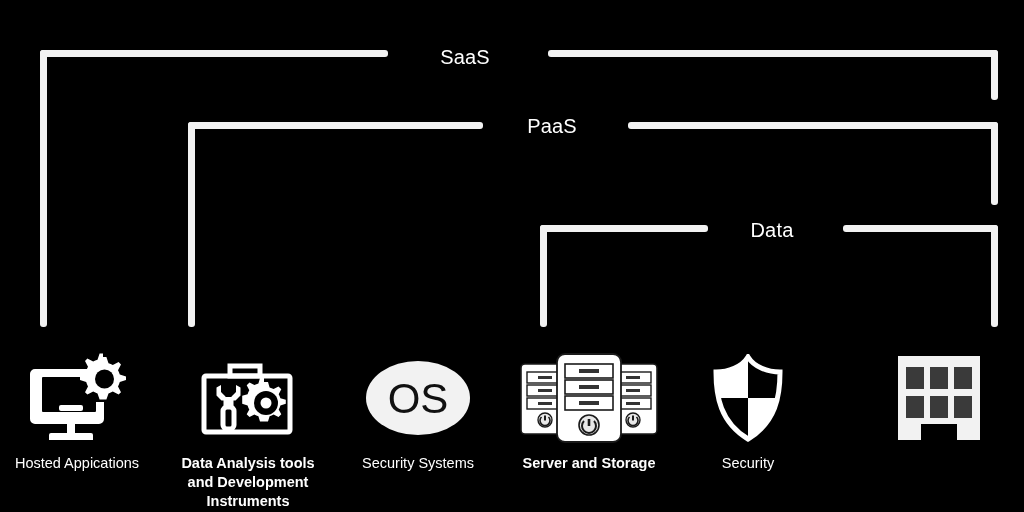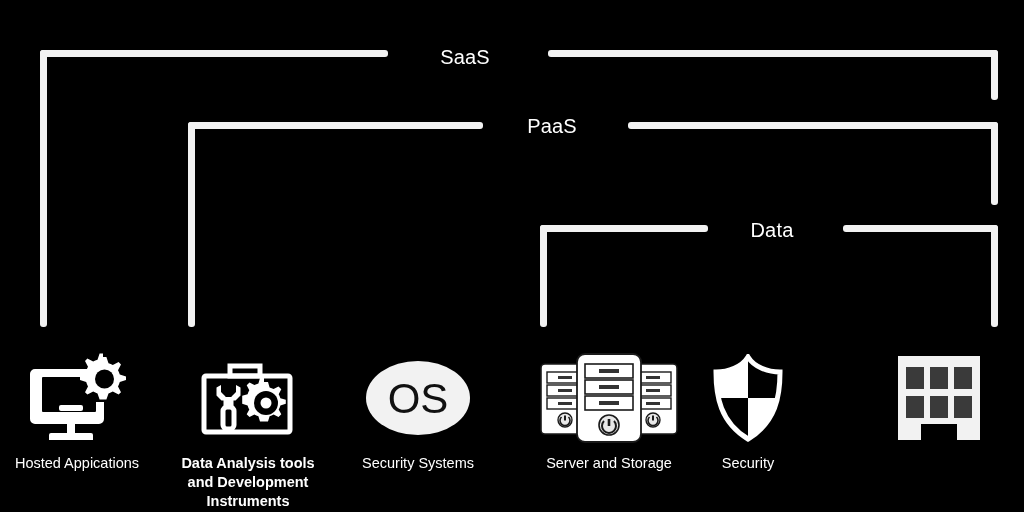--- a/index.html
+++ b/index.html
@@ -137,21 +137,21 @@
   <div class="item" id="item-2" style="left: 418px; text-decoration: underline;">
     <div class="item-icon">
       <svg width="106" height="78" viewBox="0 0 106 78" aria-hidden="true">
         <ellipse cx="53" cy="39" rx="52" ry="37" fill="#f2f2f2"></ellipse>
         <text x="53" y="39" text-anchor="middle" dominant-baseline="central" font-family="Liberation Sans, sans-serif" font-size="42" fill="#111111">OS</text>
       </svg>
     </div>
     <div class="item-label">Security Systems</div>
   </div>
 
-  <div class="item" id="item-3" style="left: 609px;">
+  <div class="item" id="item-3" style="left: 589px; font-weight: bold;">
     <div class="item-icon">
       <svg width="148" height="96" viewBox="0 0 148 96" aria-hidden="true">
 
         <g>
           <rect x="6" y="14" width="48" height="70" rx="4" fill="#ffffff" stroke="#1a1a1a" stroke-width="1.6"></rect>
           <rect x="12" y="22" width="36" height="11" fill="#ffffff" stroke="#1a1a1a" stroke-width="1.4"></rect>
           <rect x="12" y="35" width="36" height="11" fill="#ffffff" stroke="#1a1a1a" stroke-width="1.4"></rect>
           <rect x="12" y="48" width="36" height="11" fill="#ffffff" stroke="#1a1a1a" stroke-width="1.4"></rect>
           <rect x="23" y="26" width="14" height="3" fill="#333333"></rect>
           <rect x="23" y="39" width="14" height="3" fill="#333333"></rect>

